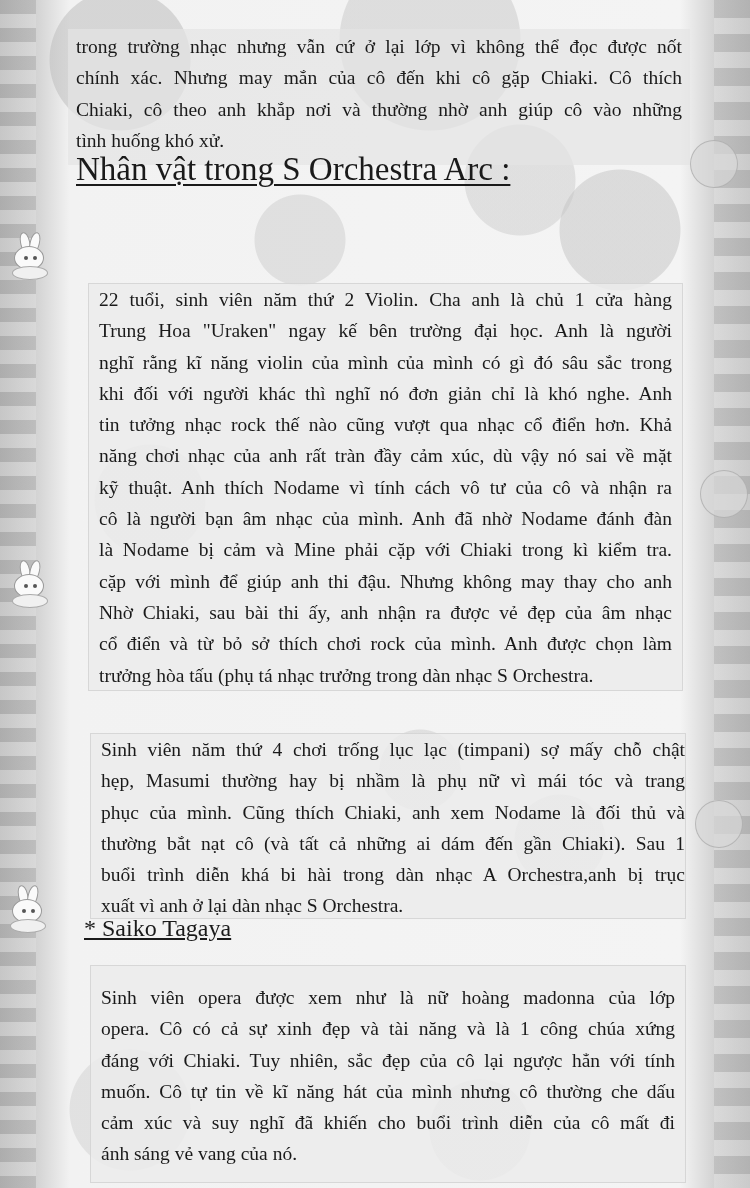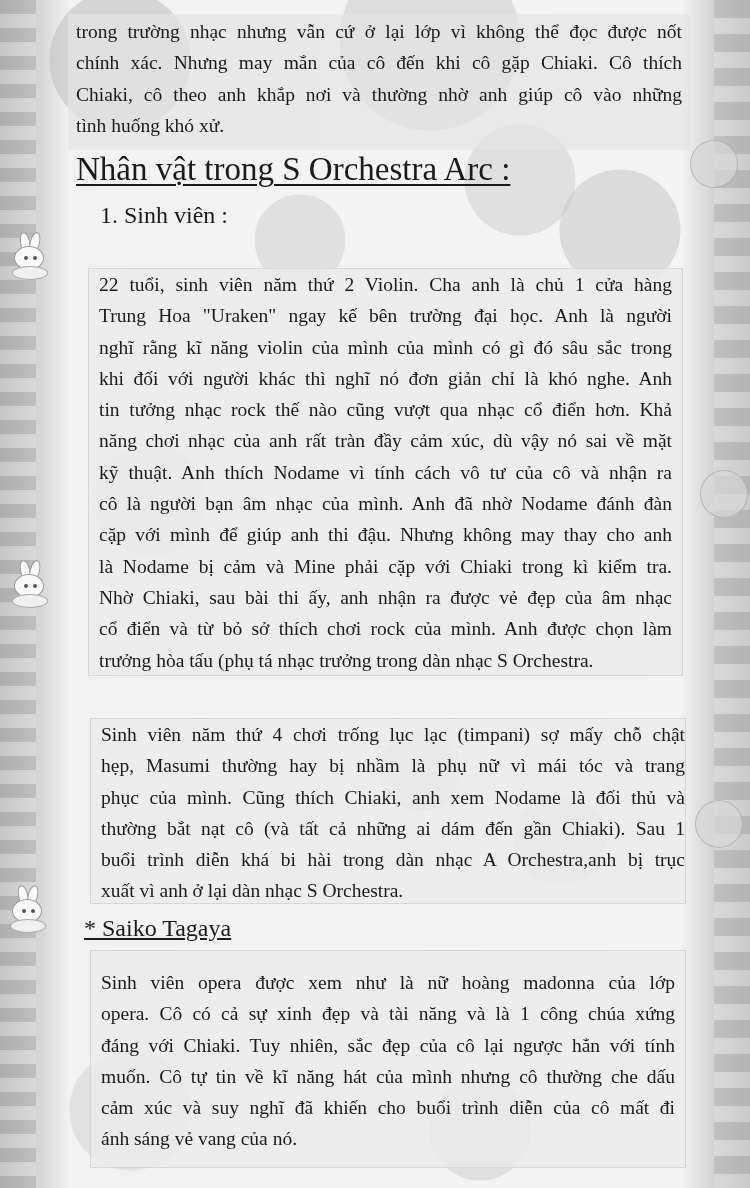--- a/index.html
+++ b/index.html
@@ -44,20 +44,21 @@
 
     .content { position: absolute; left: 0; top: 0; width: 750px; height: 1188px; }
 
     .box {
       position: absolute;
       background: rgba(236,236,236,0.82);
       border: 1px solid rgba(200,200,200,0.6);
       font-size: 19.5px;
       line-height: 31.3px;
       text-align: justify;
+      margin-top: 15px;
     }
     .box .line { display: block; white-space: nowrap; text-align: justify; text-align-last: justify; }
     .box .line.last { text-align-last: left; }
 
     .heading {
       position: absolute;
       font-size: 33px;
       line-height: 38px;
       text-decoration: underline;
       text-underline-offset: 4px;
@@ -107,33 +108,32 @@
 
   <div class="box" style="left:68px; top:14px; width:622px; height:136px; padding:2px 8px 0 8px; background:rgba(228,228,228,0.7); border:none;">
     <span class="line">trong trường nhạc nhưng vẫn cứ ở lại lớp vì không thể đọc được nốt</span>
     <span class="line">chính xác. Nhưng may mắn của cô đến khi cô gặp Chiaki. Cô thích</span>
     <span class="line">Chiaki, cô theo anh khắp nơi và thường nhờ anh giúp cô vào những</span>
     <span class="line last">tình huống khó xử.</span>
   </div>
 
   <div class="heading" style="left:76px; top:150px;">Nhân vật trong S Orchestra Arc :</div>
 
-  <div class="subheading" style="left:100px; top:201px;">1. Sinh viên :</div>
 
   <div class="box" style="left:88px; top:268px; width:595px; height:408px; padding:0 10px 0 10px;">
     <span class="line">22 tuổi, sinh viên năm thứ 2 Violin. Cha anh là chủ 1 cửa hàng</span>
     <span class="line">Trung Hoa "Uraken" ngay kế bên trường đại học. Anh là người</span>
     <span class="line">nghĩ rằng kĩ năng violin của mình của mình có gì đó sâu sắc trong</span>
     <span class="line">khi đối với người khác thì nghĩ nó đơn giản chỉ là khó nghe. Anh</span>
     <span class="line">tin tưởng nhạc rock thế nào cũng vượt qua nhạc cổ điển hơn. Khả</span>
     <span class="line">năng chơi nhạc của anh rất tràn đầy cảm xúc, dù vậy nó sai về mặt</span>
     <span class="line">kỹ thuật. Anh thích Nodame vì tính cách vô tư của cô và nhận ra</span>
     <span class="line">cô là người bạn âm nhạc của mình. Anh đã nhờ Nodame đánh đàn</span>
+    <span class="line">là Nodame bị cảm và Mine phải cặp với Chiaki trong kì kiểm tra.</span>
     <span class="line">cặp với mình để giúp anh thi đậu. Nhưng không may thay cho anh</span>
-    <span class="line">là Nodame bị cảm và Mine phải cặp với Chiaki trong kì kiểm tra.</span>
     <span class="line">Nhờ Chiaki, sau bài thi ấy, anh nhận ra được vẻ đẹp của âm nhạc</span>
     <span class="line">cổ điển và từ bỏ sở thích chơi rock của mình. Anh được chọn làm</span>
     <span class="line last">trưởng hòa tấu (phụ tá nhạc trưởng trong dàn nhạc S Orchestra.</span>
   </div>
 
   <div class="box" style="left:90px; top:718px; width:596px; height:186px; padding:0 0 0 10px;">
     <span class="line">Sinh viên năm thứ 4 chơi trống lục lạc (timpani) sợ mấy chỗ chật</span>
     <span class="line">hẹp, Masumi thường hay bị nhầm là phụ nữ vì mái tóc và trang</span>
     <span class="line">phục của mình. Cũng thích Chiaki, anh xem Nodame là đối thủ và</span>
     <span class="line">thường bắt nạt cô (và tất cả những ai dám đến gần Chiaki). Sau 1</span>

